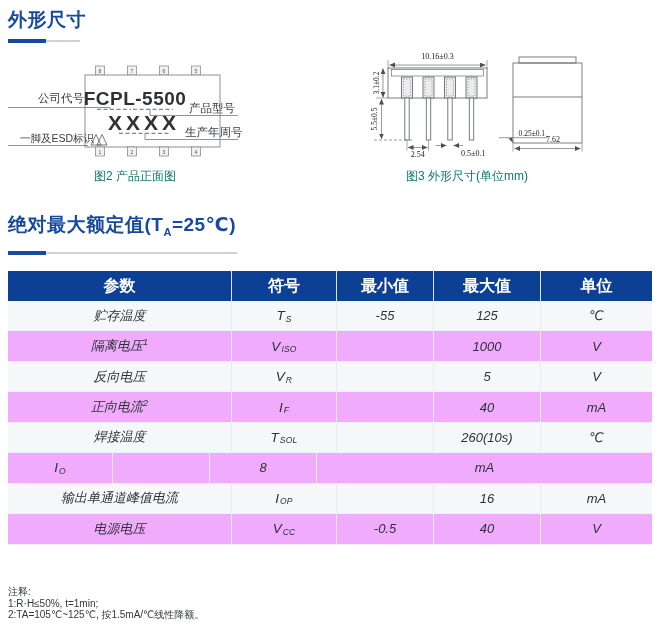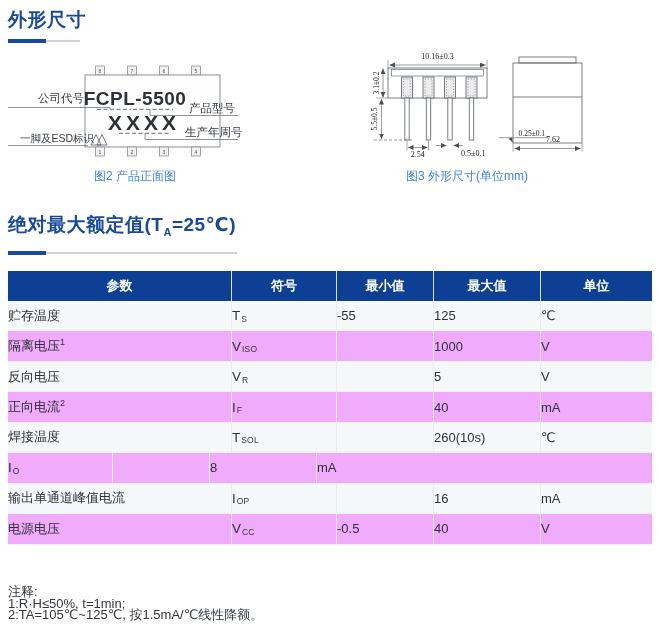--- a/index.html
+++ b/index.html
@@ -14,50 +14,50 @@
   }
   .sec-title sub{font-size:11px;font-weight:bold}
   #title1{top:7px}
   #title2{top:212px}
   .divider{position:absolute;left:8px;display:flex;align-items:center}
   .divider .seg-blue{width:38px;height:4px;background:#17499d;flex:none}
   .divider .seg-gray{height:2px;background:#cdd2da;flex:1}
   #divider1{top:39px;width:72px}
   #divider2{top:251px;width:229px}
 
-  .fig-caption{position:absolute;font-size:12px;color:#3b82f6;text-align:center;white-space:nowrap}
+  .fig-caption{position:absolute;font-size:12px;color:#0f766e;text-align:center;white-space:nowrap}
   #caption-fig2{left:55px;top:168px;width:160px}
   #caption-fig3{left:372px;top:168px;width:190px}
 
   svg.figs{position:absolute;left:0;top:50px}
   .cjk{font-family:"Liberation Sans","DejaVu Sans",sans-serif}
   .dim{font-family:"Liberation Serif","DejaVu Serif",serif}
 
   
   .tbl{position:absolute;left:8px;top:271px;width:644px}
   .thead{display:flex;height:30px;background:#0d4094}
   .th{
-    color:#fff;font-size:13px;font-weight:bold;display:flex;align-items:center;
+    color:#fff;font-size:16px;font-weight:bold;display:flex;align-items:center;
     justify-content:center;border-right:1px solid rgba(255,255,255,.85);box-sizing:border-box;
   }
   .th:last-child{border-right:none}
   .tr{display:flex;height:30.45px}
   .tr.odd{background:#f6f7f9}
   .tr.even{background:#f0abfc}
   .td{
-    display:flex;align-items:center;font-size:13px;color:#2c3238;
-    border-right:1px solid #e9ebef;border-bottom:1px solid #eef0f3;box-sizing:border-box;
+    display:flex;align-items:center;justify-content:center;font-size:13px;color:#2c3238;
+    border-right:1px solid #e9ebef;border-bottom:1px solid #eef0f3;box-sizing:border-box;font-style:italic;
   }
   .td:last-child{border-right:none}
   .c1{width:224px}.c2{width:105px}.c3{width:97px}.c4{width:107px}.c5{flex:1}
   .td .sym{font-size:13.5px}
   .td sub.ssub{font-size:8.5px;transform:translateY(3px);margin-left:1px;letter-spacing:.2px}
   .td sup.psup{font-size:9px;transform:translateY(-4px)}
 
-  .notes{position:absolute;left:8px;top:586px;font-size:13px;color:#33373c;line-height:11.5px}
+  .notes{position:absolute;left:8px;top:586px;font-size:10px;color:#33373c;line-height:11.5px}
 </style>
 </head>
 <body>
 
 <div class="sec-title" id="title1">外形尺寸</div>
 <div class="divider" id="divider1">
   <span class="seg-blue"></span>
   <span class="seg-gray"></span>
 </div>
 

